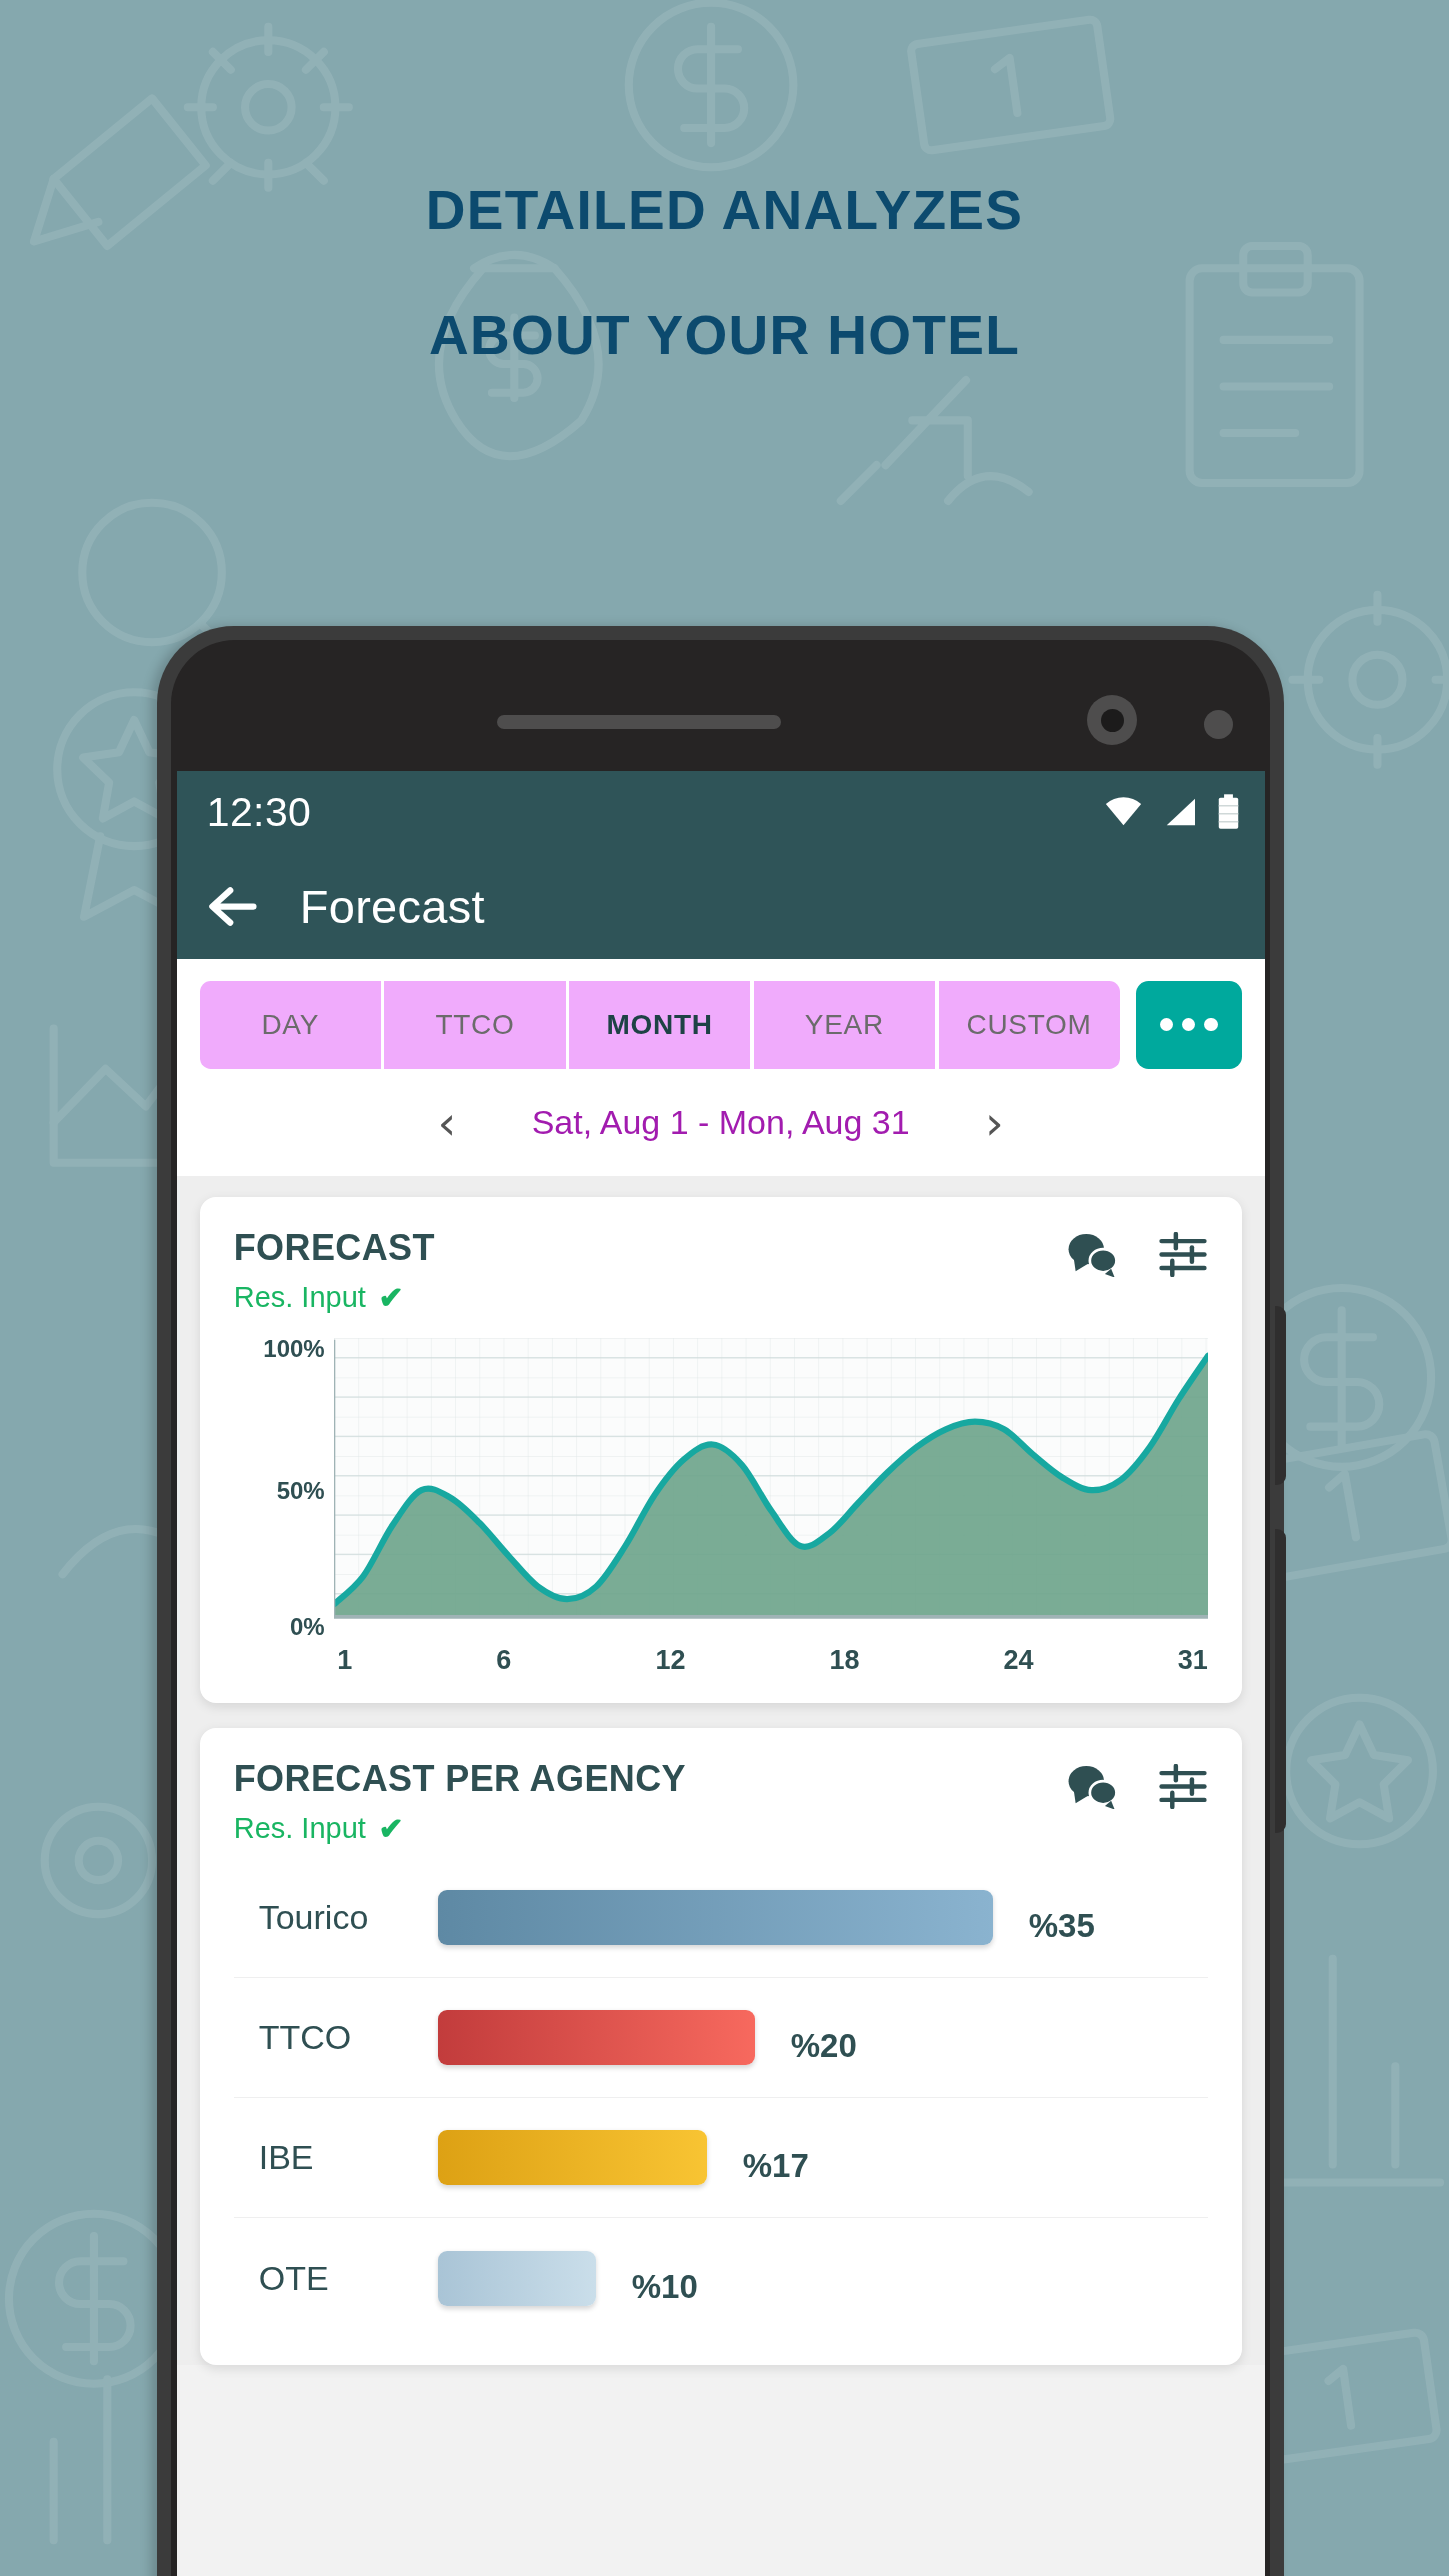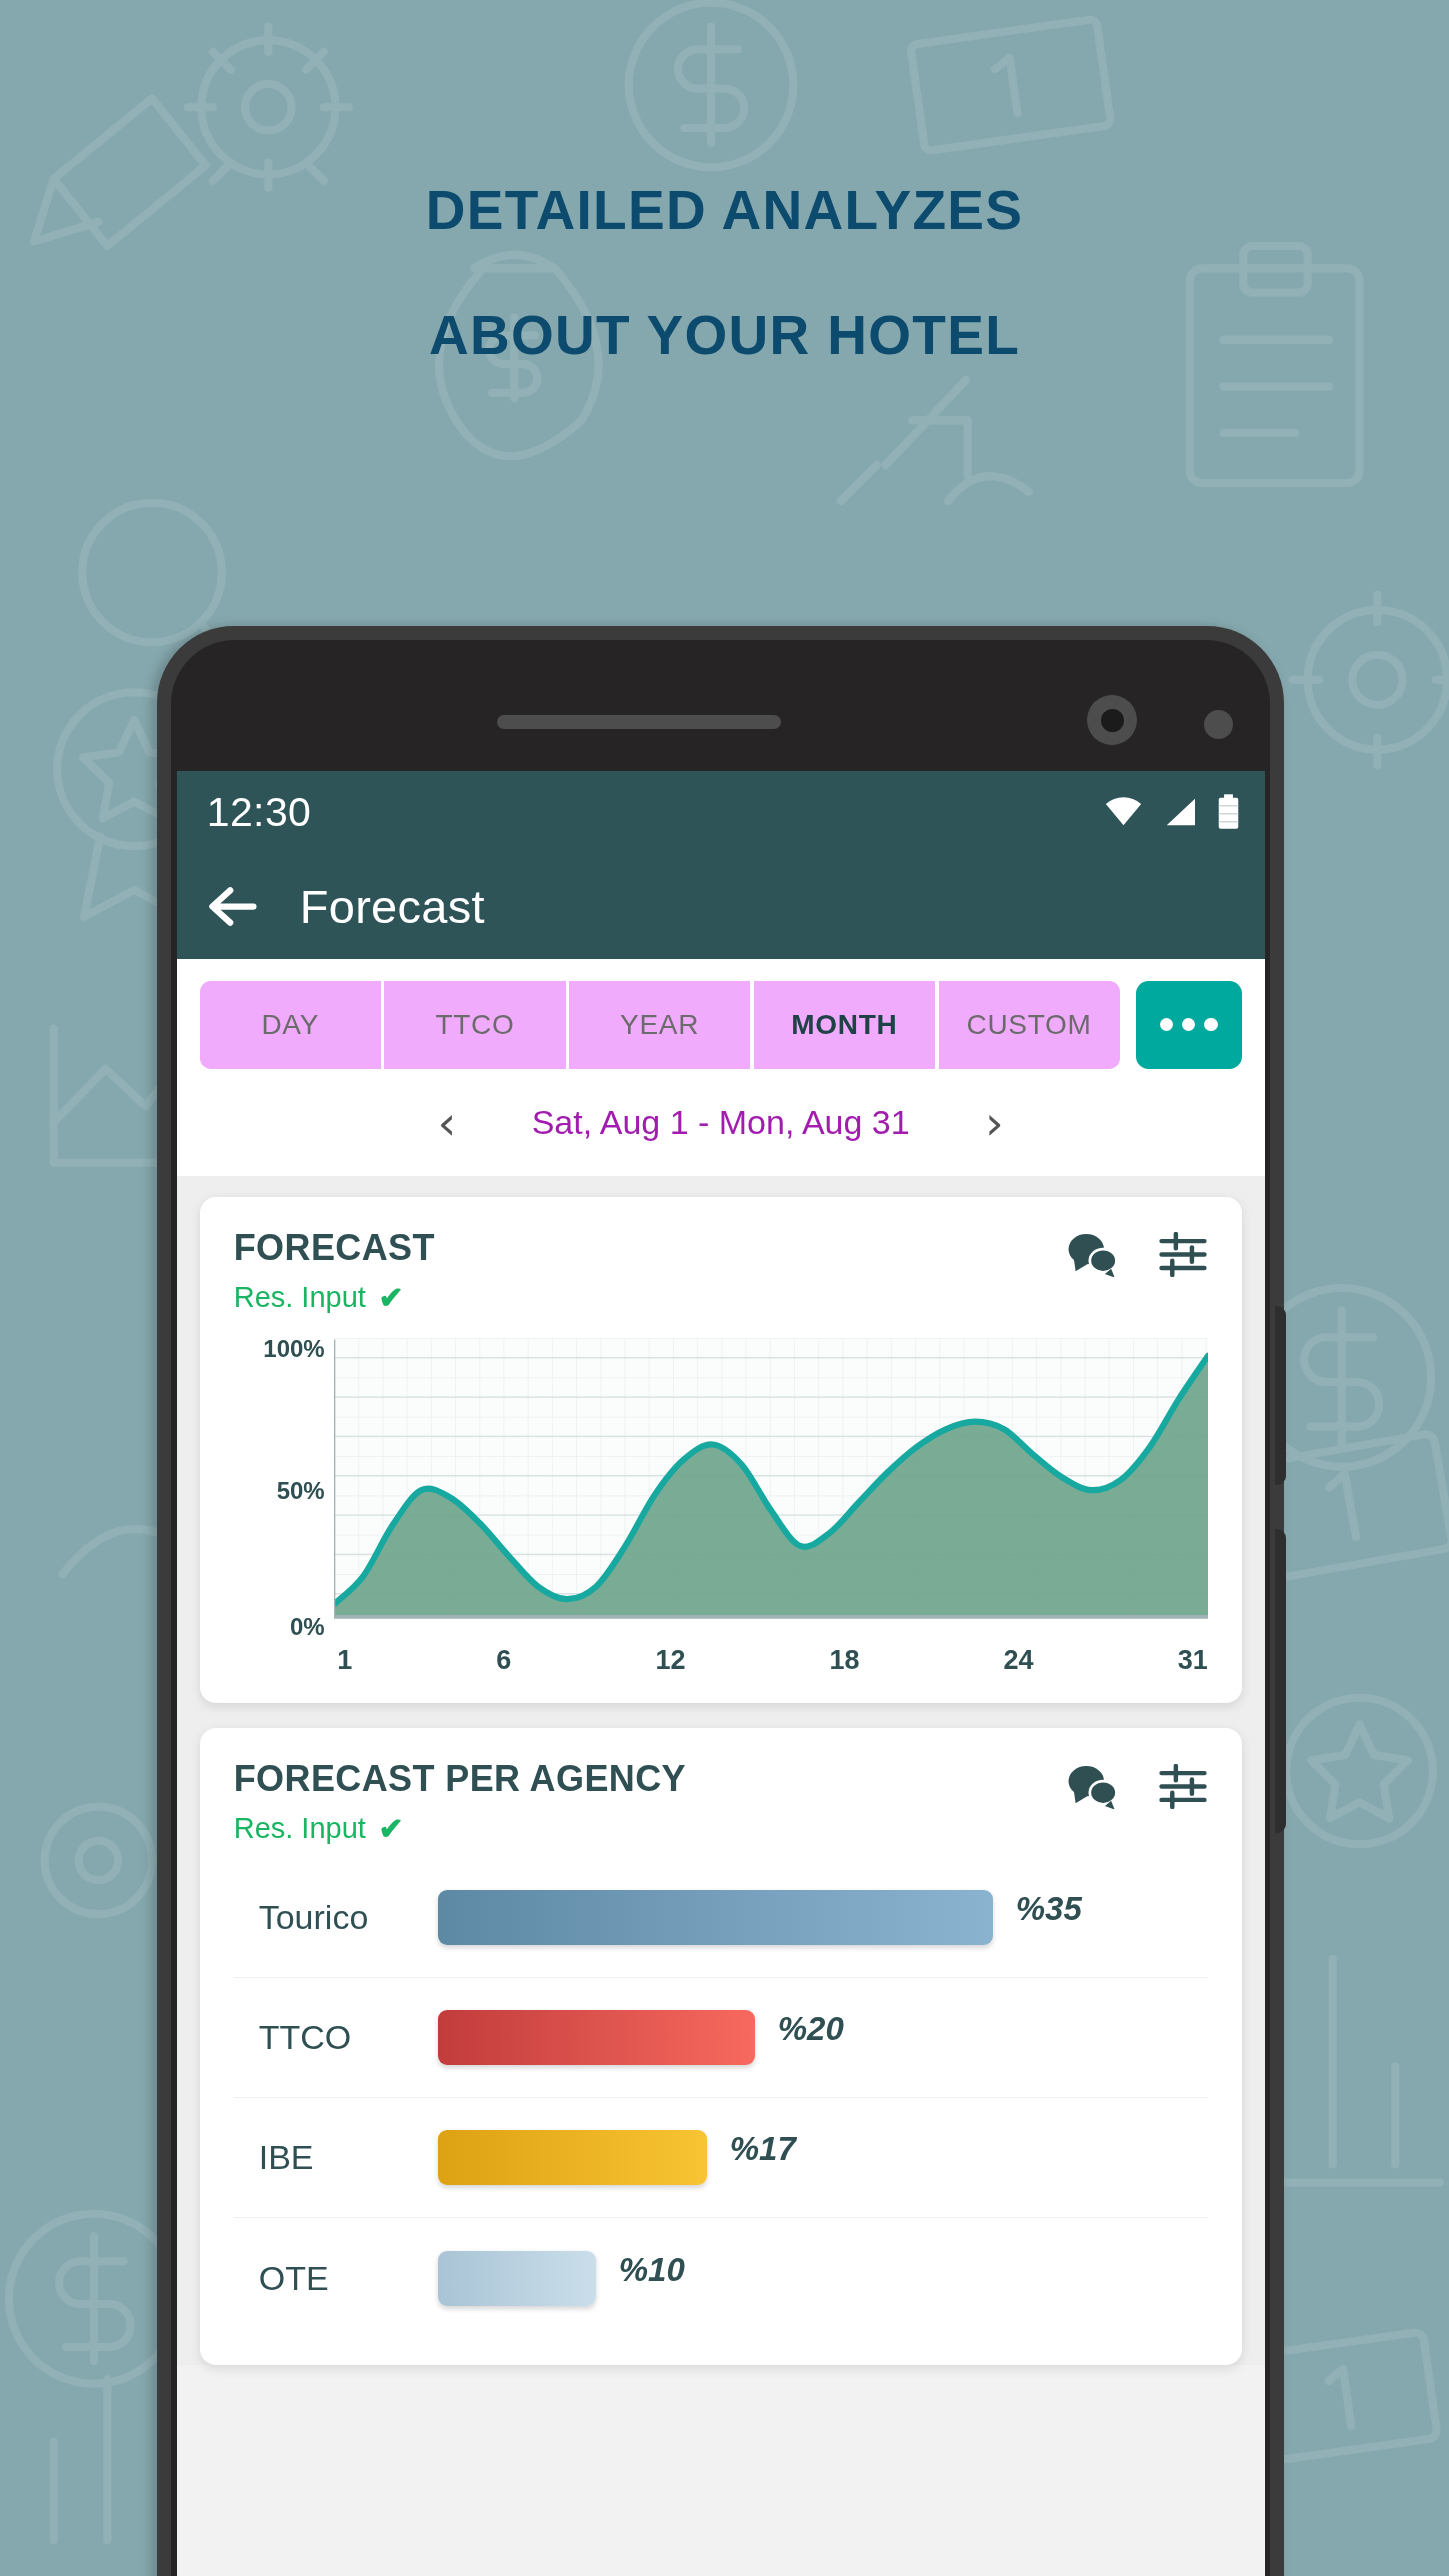--- a/index.html
+++ b/index.html
@@ -256,21 +256,21 @@
     height: 120px;
     border-bottom: 1.8px solid #efefef;
   }
   .agency-row:last-child { border-bottom: none; }
   .agency-name {
     width: 204px;
     font-size: 34px;
     color: #2f4f52;
     padding-left: 25px;
   }
-  .bar-holder { display: flex; align-items: flex-start; gap: 23px; flex:1;font-style:italic; }
+  .bar-holder { display: flex; align-items: flex-end; gap: 36px; flex:1; }
   .bar {
     height: 55px;
     border-radius: 9px;
     box-shadow: 0 2.7px 5.4px rgba(0,0,0,0.16);
   }
   .bar-pct {
     font-size: 33px; font-weight: bold; color: #2f4f52;
     white-space: nowrap;
   }
 </style>
@@ -385,22 +385,22 @@
       <svg width="50" height="43" viewBox="0 0 56 48">
         <path d="M52 24 H8 M26 6 L6 24 L26 42" stroke="#ffffff" stroke-width="7" fill="none" stroke-linecap="round" stroke-linejoin="round"></path>
       </svg>
       <div class="title">Forecast</div>
     </div>
 
     <div class="tabpanel">
       <div class="tabrow">
         <div class="tab">DAY</div>
         <div class="tab">TTCO</div>
+        <div class="tab selected">MONTH</div>
         <div class="tab">YEAR</div>
-        <div class="tab selected">MONTH</div>
         <div class="tab last-plain">CUSTOM</div>
         <div class="more-btn">
           <i></i>
           <i></i>
           <i></i>
         </div>
       </div>
       <div class="daterow">
         <div class="chev">‹</div>
         <div class="range">Sat, Aug 1 - Mon, Aug 31</div>

